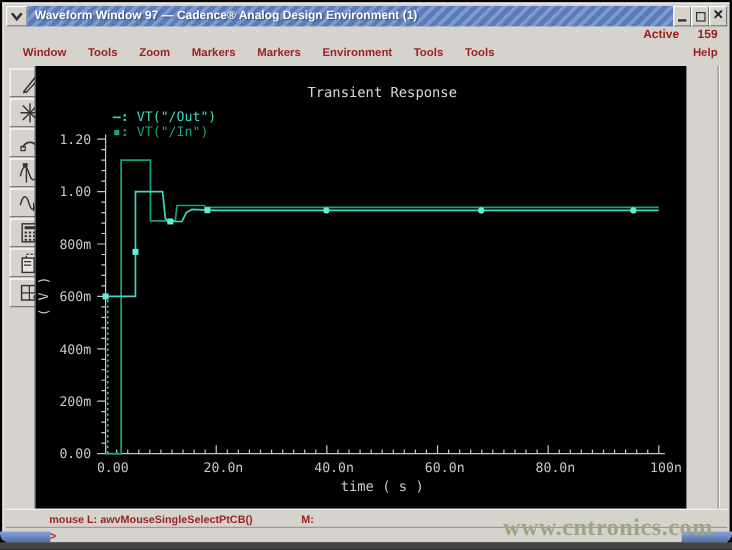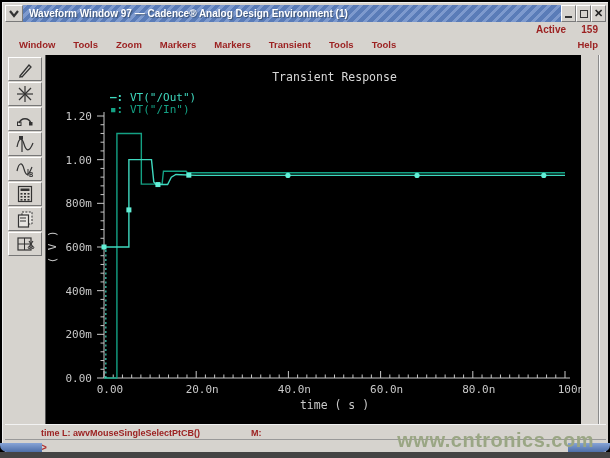--- a/index.html
+++ b/index.html
@@ -49,21 +49,21 @@
   
   #content{position:absolute;left:2px;right:2px;top:52px;height:369px;background:#d6d3ce;}
   #toolbar{position:absolute;left:0;top:2px;width:40px;display:flex;flex-direction:column;gap:1px;align-items:center;}
   .tool-btn{
     width:34px;height:24px;background:#d6d3ce;border:1px solid;
     border-color:#fff #777 #777 #fff;box-sizing:border-box;cursor:pointer;
     display:flex;align-items:center;justify-content:center;
   }
   .tool-btn svg{display:block;}
   #plot-area{
-    position:absolute;left:40px;top:0;width:543px;height:369px;background:#000;
+    position:absolute;left:24px;top:0;width:543px;height:369px;background:#000;
     border-left:1px solid #555;box-sizing:border-box;text-align:right;
   }
   #right-strip{position:absolute;right:0;top:0;width:25px;height:369px;background:#d6d3ce;}
   #right-groove{position:absolute;right:6px;top:0;width:1px;height:369px;background:#8a8a8a;border-right:1px solid #f4f4f4;}
   
   #statusbar{
     position:absolute;left:2px;right:2px;top:421px;height:15px;background:#d6d3ce;
     border-top:1px solid #f2f2f2;font-size:9px;font-weight:bold;color:#9c2222;
   }
   #statusbar .seg{position:absolute;top:3px;white-space:nowrap;}
@@ -75,21 +75,21 @@
     border-top:1px solid #999;
   }
   #prompt-char{position:absolute;left:36px;top:2px;font-size:10px;font-weight:bold;color:#b03030;}
   #bottom-frame{position:absolute;left:2px;right:2px;top:452px;height:4px;background:#d6d3ce;}
   .corner{position:absolute;bottom:0;width:42px;height:9px;background:linear-gradient(#87a4d6,#4d6ea8);}
   #corner-left{left:0;border-bottom-left-radius:7px;}
   #corner-right{right:0;border-bottom-right-radius:7px;}
   #watermark{
     position:absolute;right:16px;bottom:0px;
     font-size:20px;font-weight:bold;color:#9aa684;letter-spacing:0.5px;
-    font-family:Liberation Sans, sans-serif;z-index:30;
+    font-family:Liberation Serif, serif;z-index:30;
   }
   
   text{font-family:"DejaVu Sans Mono",monospace;}
 </style>
 </head>
 <body>
 
 <div id="app">
   <div id="win">
 
@@ -116,21 +116,21 @@
       <span class="lbl" id="active-count">159</span>
     </div>
 
     <div id="menubar">
       <div id="menu-items">
           <div class="menu-item">Window</div>
           <div class="menu-item">Tools</div>
           <div class="menu-item">Zoom</div>
           <div class="menu-item">Markers</div>
           <div class="menu-item">Markers</div>
-          <div class="menu-item">Transient</div>
+          <div class="menu-item">Environment</div>
           <div class="menu-item">Tools</div>
           <div class="menu-item">Tools</div>
         </div>
       <div id="menu-help" class="menu-item">Help</div>
     </div>
 
     <div id="content">
       <div id="toolbar">
           <div class="tool-btn">
             <svg width="20" height="20" viewBox="0 0 20 20">
@@ -322,21 +322,21 @@
             <circle cx="371.019" cy="120.38666666666666" r="2.6" fill="#62eed6"></circle>
             <circle cx="497.79400000000004" cy="120.38666666666666" r="2.6" fill="#62eed6"></circle>
           </svg>
       </div>
       <div id="right-strip">
         <div id="right-groove"></div>
       </div>
     </div>
 
     <div id="statusbar">
-      <span class="seg" id="status-mouse">time L: awvMouseSingleSelectPtCB()</span>
+      <span class="seg" id="status-mouse">mouse L: awvMouseSingleSelectPtCB()</span>
       <span class="seg" id="status-m">M:</span>
     </div>
 
     <div id="promptbar">
       <span id="prompt-char">&gt;</span>
     </div>
 
     <div id="bottom-frame"></div>
   </div>
 

